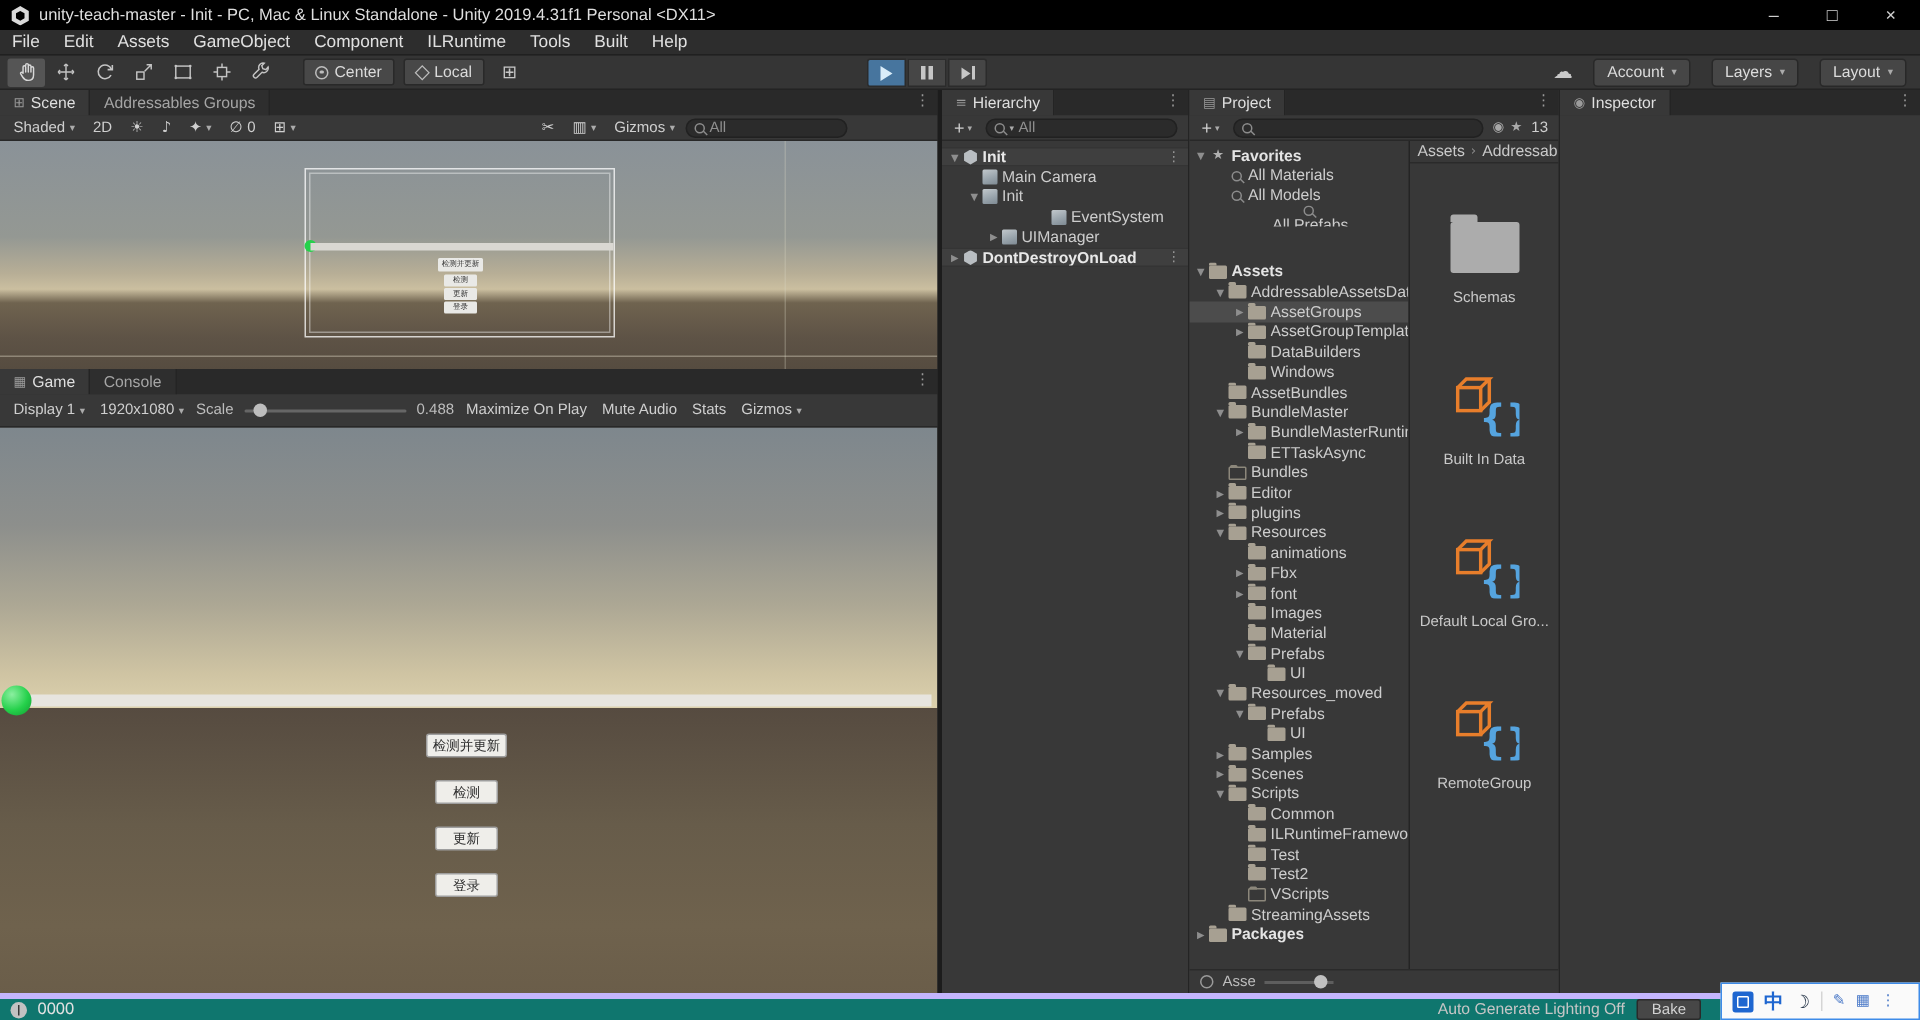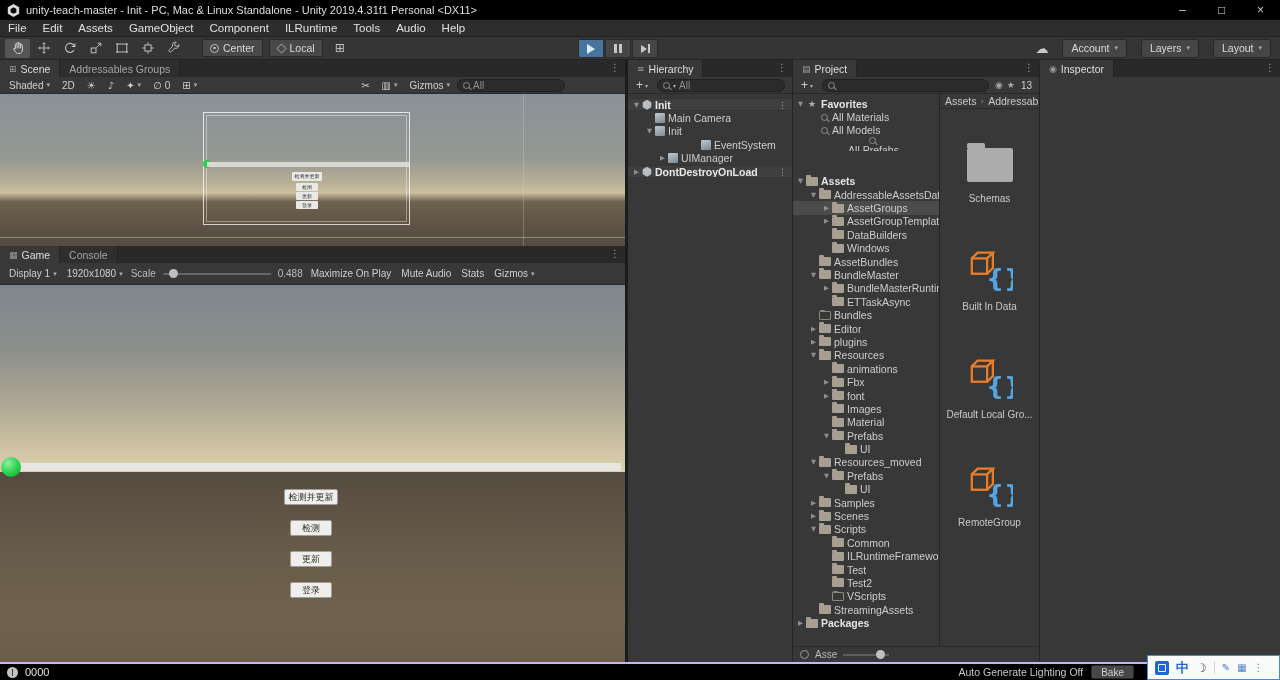--- a/index.html
+++ b/index.html
@@ -131,21 +131,21 @@
 .folder-big::before{content:"";position:absolute;top:-5px;left:0;width:18px;height:5px;background:#ACACAC;border-radius:2px 2px 0 0;}
 .grid-lbl{font-size:10px;color:#C9C9C9;max-width:96px;white-space:nowrap;overflow:hidden;text-align:center;}
 .proj-footer{position:absolute;left:0;right:0;bottom:0;height:16px;background:#383838;border-top:1px solid #2A2A2A;display:flex;align-items:center;justify-content:flex-start;gap:6px;padding:0 7px;}
 .dotico{width:9px;height:9px;border-radius:50%;border:1px solid #9A9A9A;flex:none;}
 .pathlbl{font-size:10px;color:#BDBDBD;max-width:34px;overflow:hidden;white-space:nowrap;}
 .zoom-slider{width:46px;height:2px;background:#5E5E5E;position:relative;margin-right:2px;}
 .zhandle{position:absolute;left:33px;top:-3.5px;width:9px;height:9px;border-radius:50%;background:#C0C0C0;}
 .inspector-body{position:absolute;left:0;right:0;top:17px;bottom:0;background:#383838;}
 
 
-.statusbar{position:absolute;left:0;top:662px;width:100%;height:18px;background:#000000;border-top:2px solid #c4b5fd;display:flex;align-items:center;padding:0 7px;gap:7px;z-index:5;}
+.statusbar{position:absolute;left:0;top:662px;width:100%;height:18px;background:#0f766e;border-top:4px solid #c4b5fd;display:flex;align-items:center;padding:0 7px;gap:7px;z-index:5;}
 .info-icon{width:11px;height:11px;border-radius:50%;background:#C2C2C2;position:relative;flex:none;}
 .info-icon::after{content:"";position:absolute;left:4.8px;top:2px;width:1.6px;height:7px;background:#383838;}
 .status-msg{font-size:11px;color:#E2E2E2;}
 .lighting-cluster{position:absolute;right:146px;display:flex;align-items:center;gap:8px;}
 .light-lbl{font-size:10.5px;color:#C6C6C6;}
 .bake-btn{height:14px;background:#474747;border:1px solid #2A2A2A;border-radius:2px;padding:0 9px;font-size:10px;color:#D2D2D2;display:flex;align-items:center;}
 .ime{position:absolute;right:0;bottom:0;width:133px;height:25px;background:#FAFAFA;border:1px solid #3D8BE8;display:flex;align-items:center;gap:7px;padding:0 7px;z-index:20;}
 .ime-sq{width:14px;height:14px;background:var(--ime-blue);border-radius:2px;position:relative;flex:none;}
 .ime-sq::after{content:"";position:absolute;inset:3px;border:1.5px solid #FFF;border-radius:1px;}
 .ime-lang{color:var(--ime-blue);font-size:13px;font-weight:bold;}
@@ -174,21 +174,21 @@
   </div>
 
   <div class="menubar">
       <div class="menu-item">File</div>
       <div class="menu-item">Edit</div>
       <div class="menu-item">Assets</div>
       <div class="menu-item">GameObject</div>
       <div class="menu-item">Component</div>
       <div class="menu-item">ILRuntime</div>
       <div class="menu-item">Tools</div>
-      <div class="menu-item">Audio</div>
+      <div class="menu-item">Built</div>
       <div class="menu-item">Help</div>
     </div>
 
   <div class="toolbar">
     <div class="tools">
       <button class="toolbtn active">
           <svg width="14" height="14" viewBox="0 0 16 16">
             <path d="M5 8.5V4.2a1 1 0 0 1 2 0V8m0-4.8V2.6a1 1 0 0 1 2 0V8m0-4.4a1 1 0 0 1 2 0V8m0-3a1 1 0 0 1 2 0v5.2c0 2.6-1.7 4.2-4.2 4.2-2 0-3-.8-4-2.4L3.2 9.4c-.5-.8.5-1.7 1.2-1L5 9" fill="none" stroke="#D8D8D8" stroke-width="1.1" stroke-linecap="round" stroke-linejoin="round"></path>
           </svg>
         </button>

